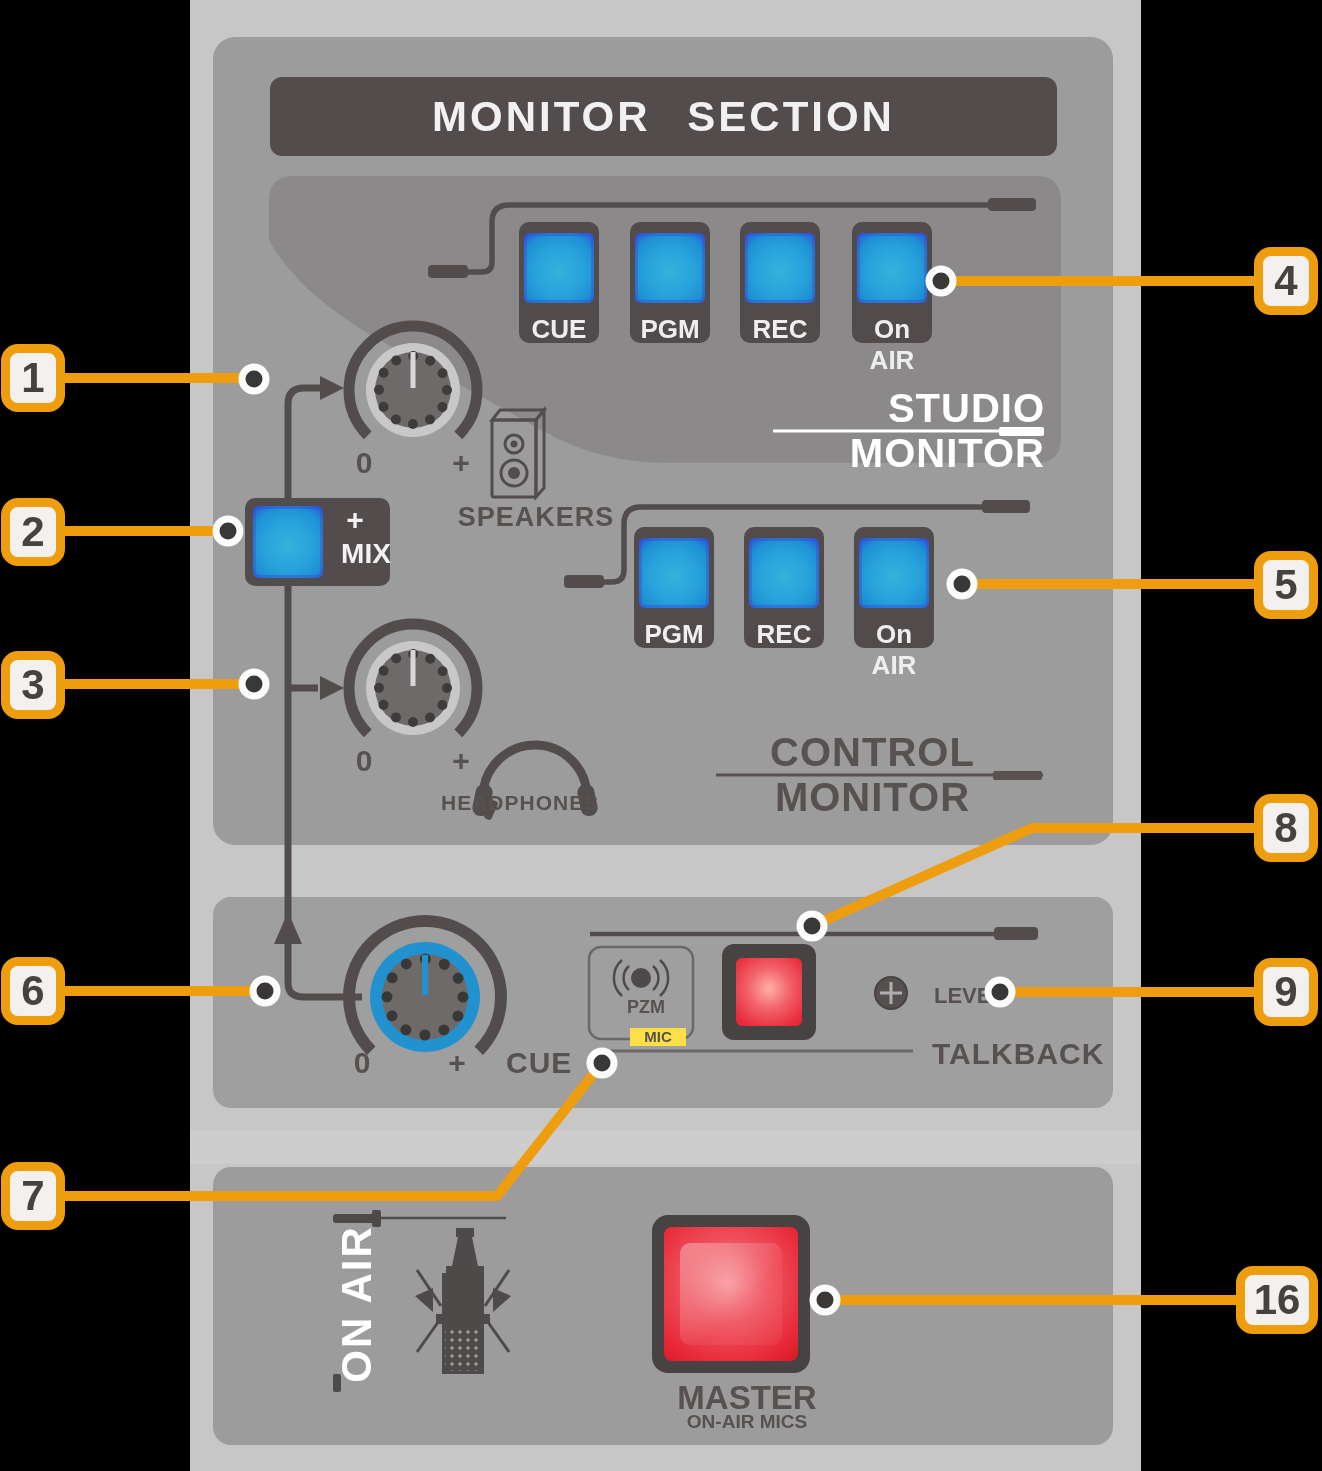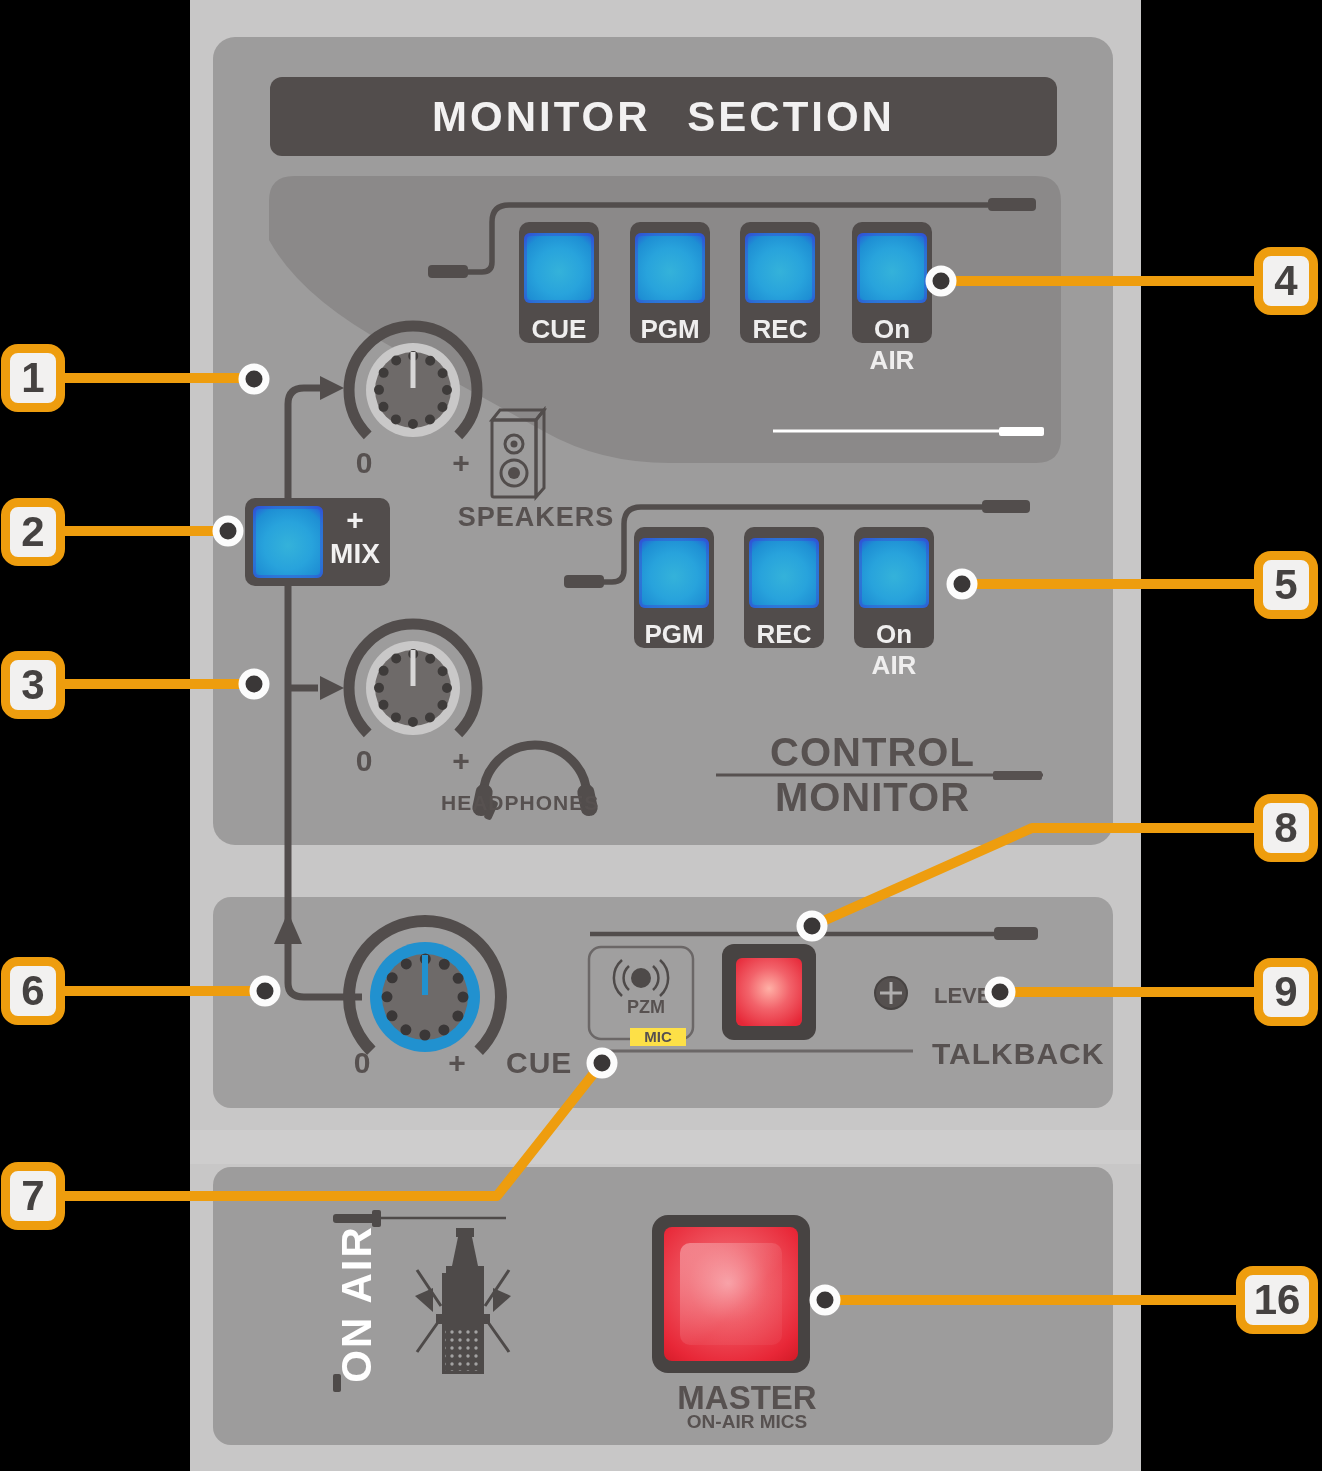--- a/index.html
+++ b/index.html
@@ -193,20 +193,21 @@
     <div class="blabel txt">PGM</div>
   </div>
   <div class="abs btn z30" style="left:740px;top:222px;">
     <div class="face"></div>
     <div class="blabel txt">REC</div>
   </div>
   <div class="abs btn z30" style="left:852px;top:222px;">
     <div class="face"></div>
     <div class="blabel txt">On AIR</div>
   </div>
+  <div class="abs txt heading-light z30" style="left:700px;top:386px;width:345px;">STUDIO MONITOR</div>
 
   <div class="abs btn z30" style="left:634px;top:527px;">
     <div class="face"></div>
     <div class="blabel txt">PGM</div>
   </div>
   <div class="abs btn z30" style="left:744px;top:527px;">
     <div class="face"></div>
     <div class="blabel txt">REC</div>
   </div>
   <div class="abs btn z30" style="left:854px;top:527px;">
@@ -215,21 +216,21 @@
   </div>
   <div class="abs txt heading-dark z30" style="left:700px;top:730px;width:345px;">CONTROL MONITOR</div>
 
   <div class="abs txt zero-plus z30" style="left:348px;top:446px;width:32px;">0</div>
   <div class="abs txt zero-plus z30" style="left:444px;top:446px;width:34px;">+</div>
   <div class="abs txt small-dark z30" style="left:430px;top:502px;width:180px;text-align:center;font-size:27px;letter-spacing:1px;">SPEAKERS</div>
 
   <div class="abs z30" id="mix-bezel"></div>
   <div class="abs z30" id="mix-face"></div>
   <div class="abs txt mixcol z40" style="font-size:30px;line-height:32px;">+</div>
-  <div class="abs txt mixcol z40" style="top:538px;font-size:28px;">MIX</div>
+  <div class="abs txt mixcol z40" style="top:538px;font-size:28px;padding-left:11px;">MIX</div>
 
   <div class="abs txt zero-plus z30" style="left:348px;top:744px;width:32px;">0</div>
   <div class="abs txt zero-plus z30" style="left:444px;top:744px;width:34px;">+</div>
   <div class="abs txt small-dark z30" style="left:425px;top:791px;width:210px;text-align:left;font-size:21px;letter-spacing:1px;">HEADPHONES</div>
 
   <div class="abs txt zero-plus z30" style="left:346px;top:1046px;width:32px;">0</div>
   <div class="abs txt zero-plus z30" style="left:440px;top:1046px;width:34px;">+</div>
   <div class="abs txt small-dark z30" style="left:490px;top:1046px;width:90px;font-size:30px;letter-spacing:1px;">CUE</div>
 
   <div class="abs txt small-dark z30" style="left:611px;top:997px;width:60px;font-size:18px;">PZM</div>

